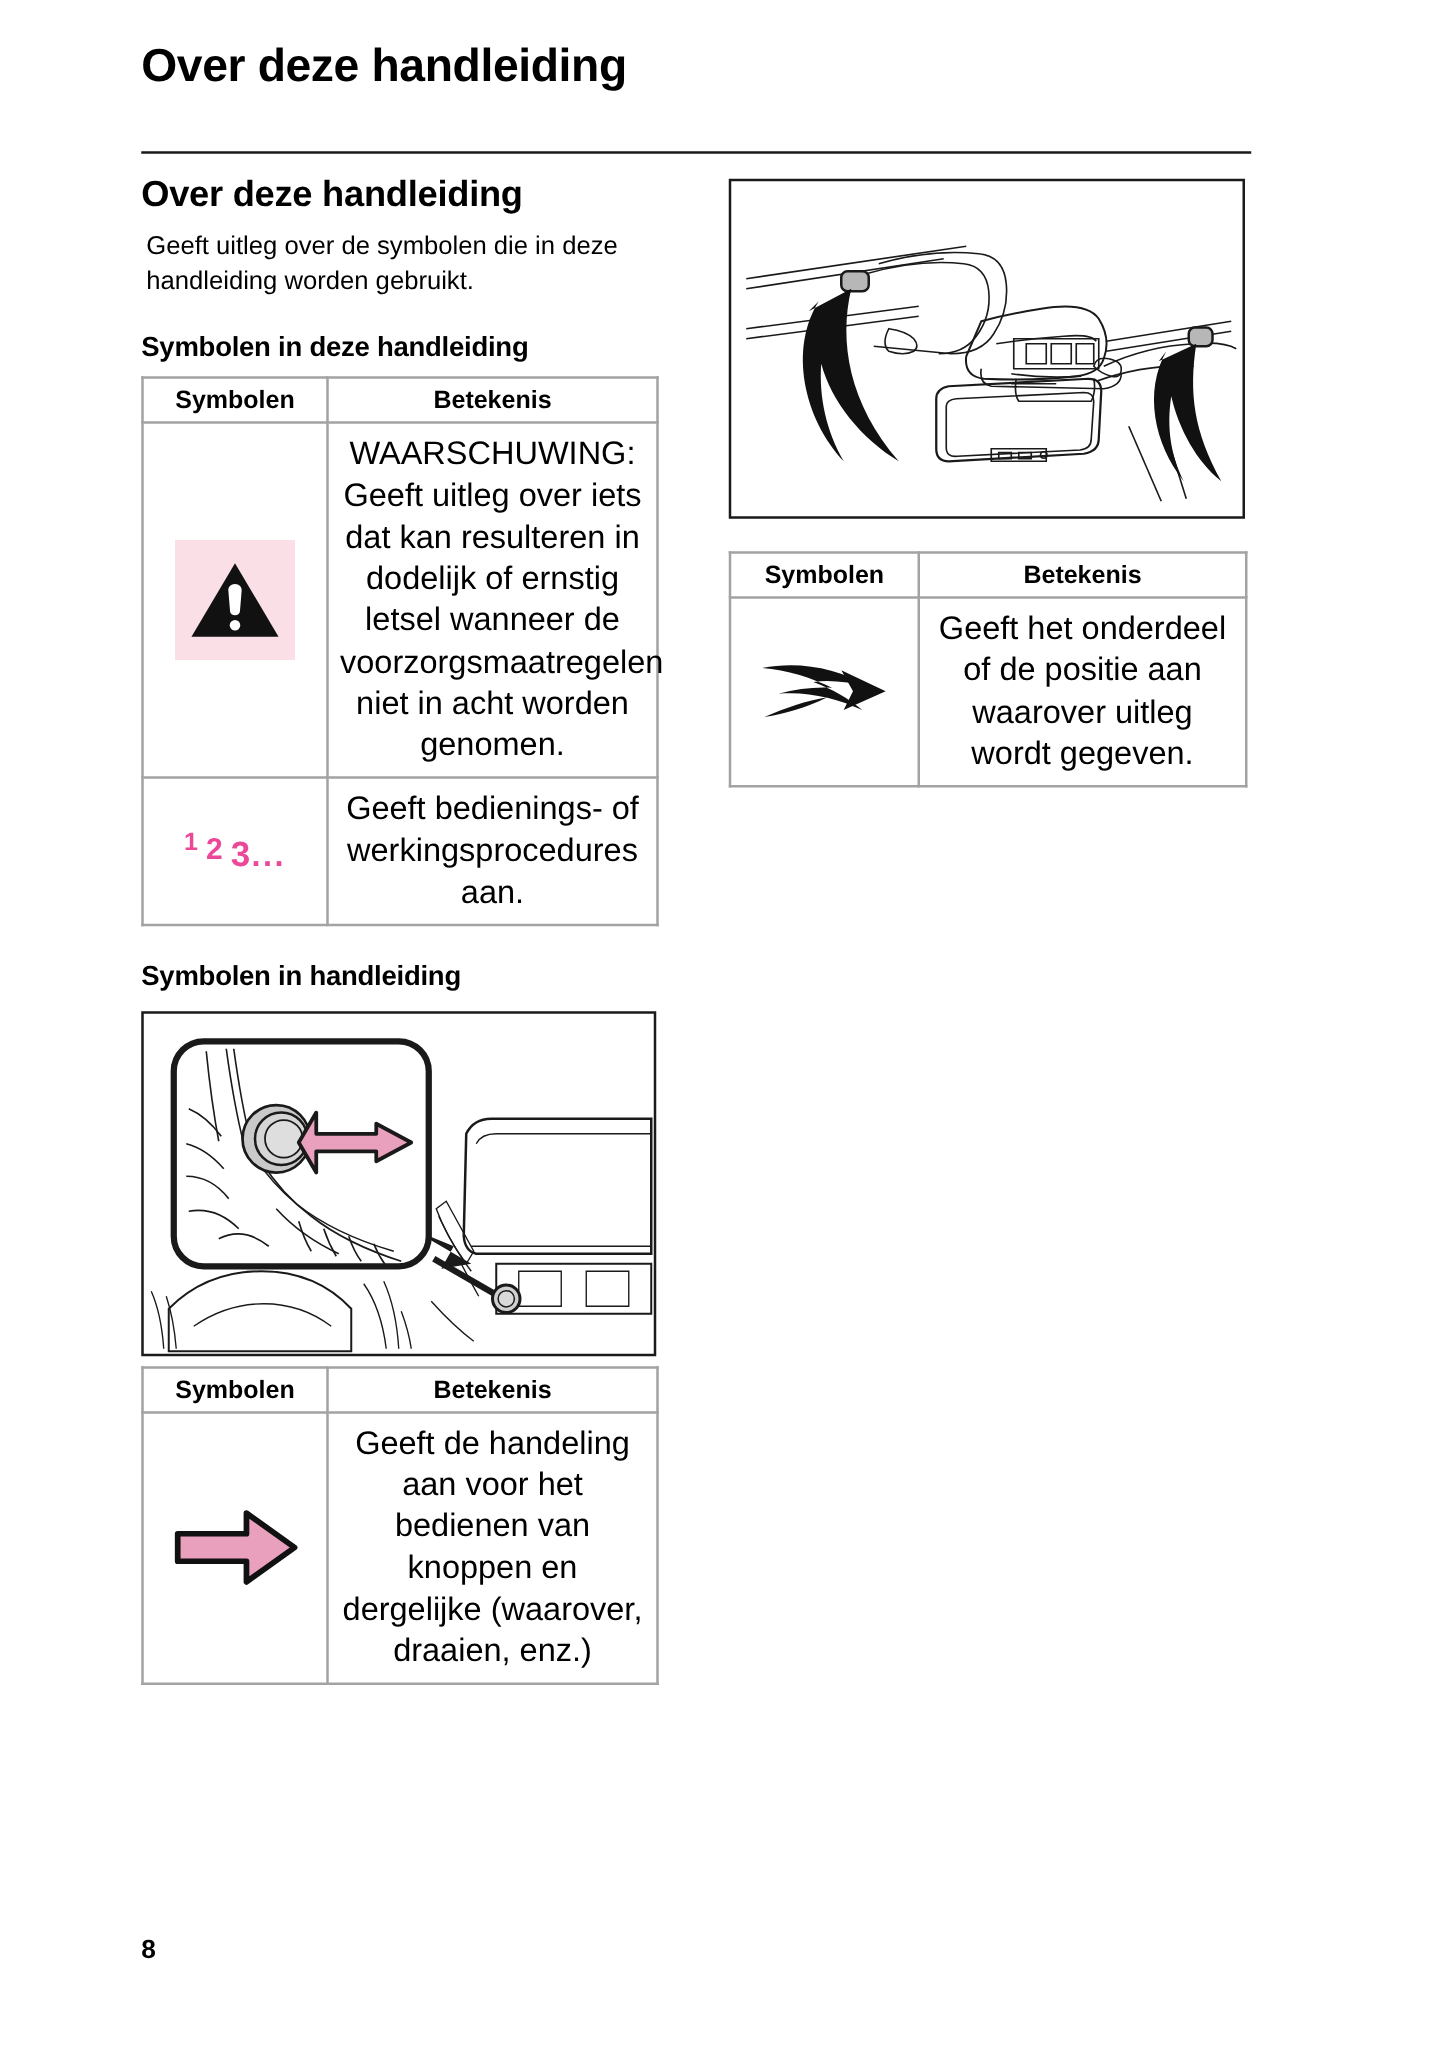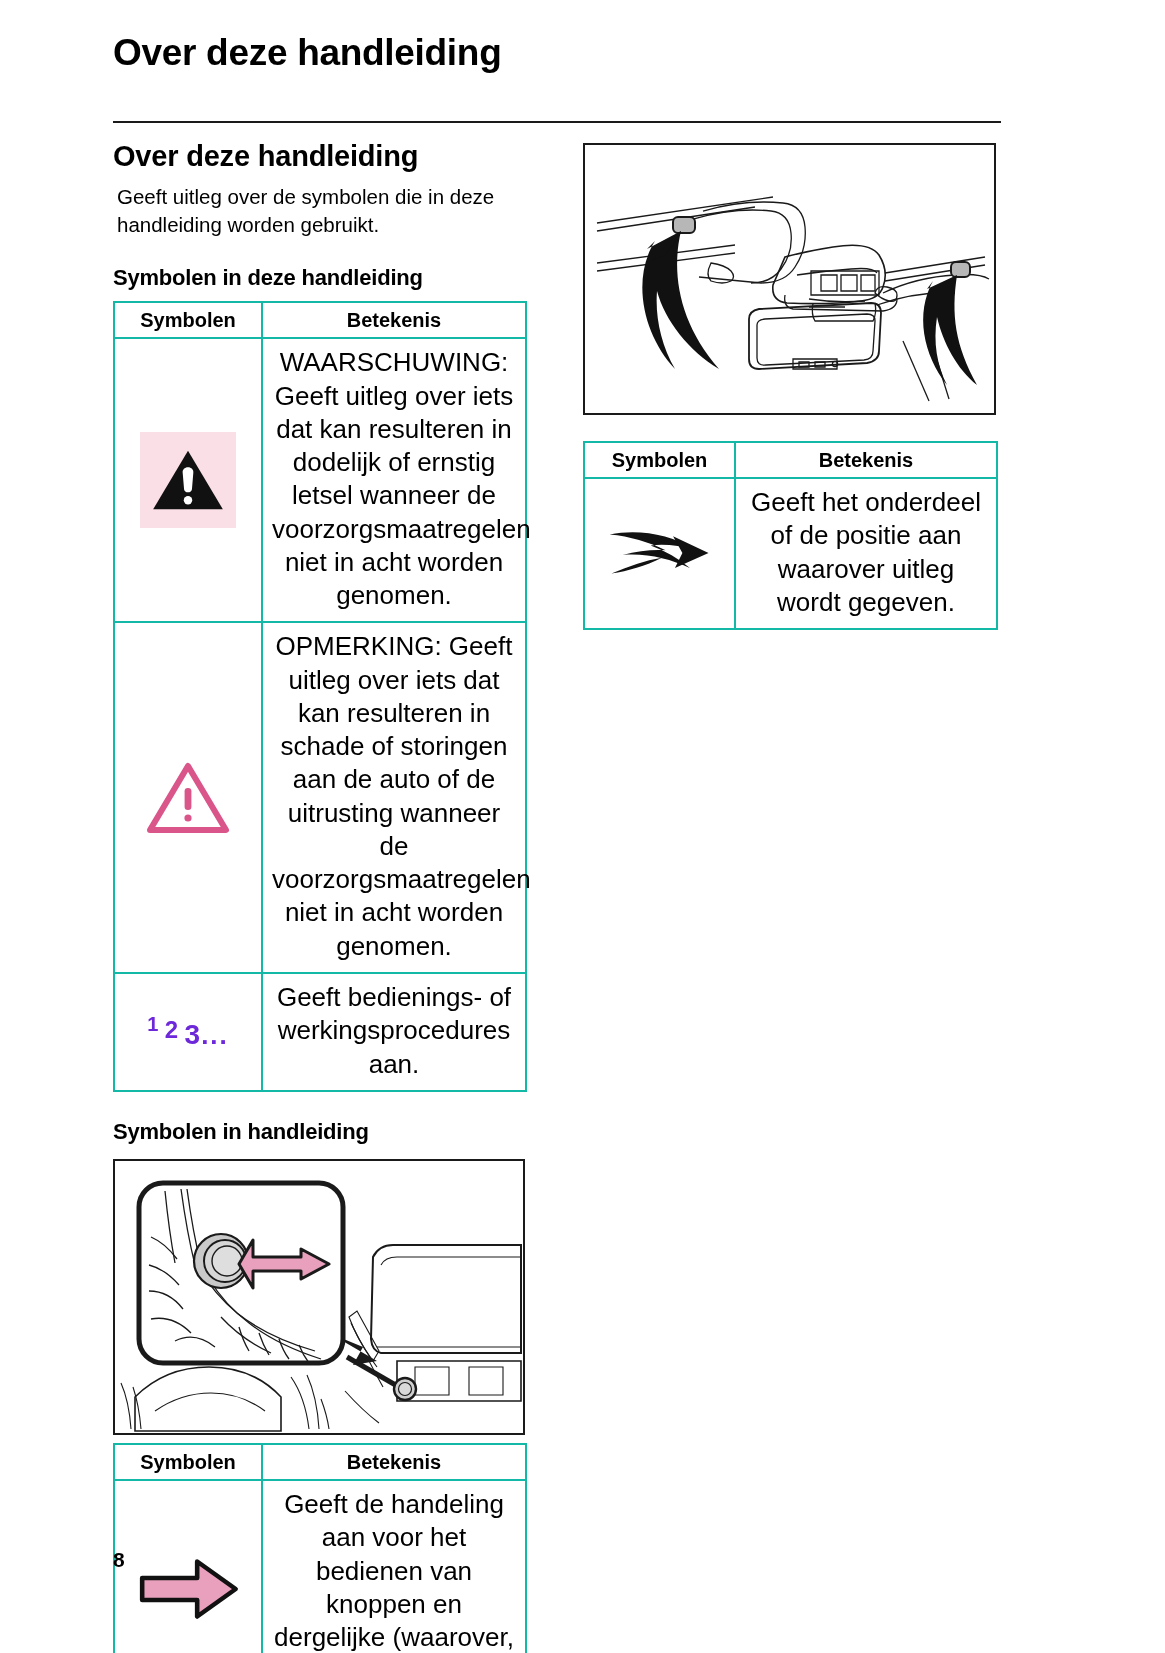--- a/index.html
+++ b/index.html
@@ -80,21 +80,21 @@
 
   
   table.sym-table {
     border-collapse: collapse;
     width: 412px;
     table-layout: fixed;
     margin-top: 8px;
   }
   table.sym-table th,
   table.sym-table td {
-    border: 2px solid #14b8a6;
+    border: 2px solid #a3a3a3;
     padding: 0;
     vertical-align: middle;
   }
   table.sym-table th {
     font-size: 20px;
     font-weight: bold;
     text-align: center;
     height: 34px;
     line-height: 34px;
   }
@@ -125,21 +125,21 @@
     align-items: center;
     justify-content: center;
     margin: 14px auto;
   }
 
   .note-sym { margin: 16px auto; display: block; }
   .swoosh-sym { margin: 10px auto; display: block; }
   .pinkarrow-sym { margin: 10px auto; display: block; }
 
   .steps {
-    color: #6d28d9;
+    color: #ec4899;
     font-weight: bold;
     padding: 22px 0 22px 0;
     white-space: nowrap;
     letter-spacing: 1px;
   }
   .steps .s1 { font-size: 20px; vertical-align: 10px; }
   .steps .s2 { font-size: 24px; vertical-align: 3px; }
   .steps .s3 { font-size: 28px; vertical-align: -3px; }
   .steps .sdots { font-size: 26px; vertical-align: -3px; letter-spacing: 2px;}
 
@@ -204,30 +204,20 @@
           <td class="symbol">
             <div class="warn-box">
               <svg viewBox="0 0 80 72" width="74" height="66" aria-hidden="true">
                 <path d="M40 4 L78 68 L2 68 Z" fill="#111111"></path>
                 <path d="M40 22 C43.6 22 46.2 24.6 45.8 28 L44.3 46 C44.1 48 42.3 49.4 40 49.4 C37.7 49.4 35.9 48 35.7 46 L34.2 28 C33.8 24.6 36.4 22 40 22 Z" fill="#ffffff"></path>
                 <circle cx="40" cy="58" r="4.6" fill="#ffffff"></circle>
               </svg>
             </div>
           </td>
           <td class="meaning">WAARSCHUWING: Geeft uitleg over iets dat kan resulteren in dodelijk of ernstig letsel wanneer de voorzorgsmaatregelen niet in acht worden genomen.</td>
-        </tr>
-        <tr>
-          <td class="symbol">
-            <svg class="note-sym" viewBox="0 0 86 76" width="86" height="76" aria-hidden="true">
-              <path d="M43 6 L81 70 L5 70 Z" fill="none" stroke="#d9558a" stroke-width="6" stroke-linejoin="round"></path>
-              <rect x="39.6" y="28" width="6.8" height="22" rx="3.2" fill="#d9558a"></rect>
-              <circle cx="43" cy="58" r="3.6" fill="#d9558a"></circle>
-            </svg>
-          </td>
-          <td class="meaning">OPMERKING: Geeft uitleg over iets dat kan resulteren in schade of storingen aan de auto of de uitrusting wanneer de voorzorgsmaatregelen niet in acht worden genomen.</td>
         </tr>
         <tr>
           <td class="symbol">
             <div class="steps">
               <span class="s1">1</span>
               <span class="s2">2</span>
               <span class="s3">3</span><span class="sdots">...</span>
             </div>
           </td>
           <td class="meaning">Geeft bedienings- of werkingsprocedures aan.</td>

